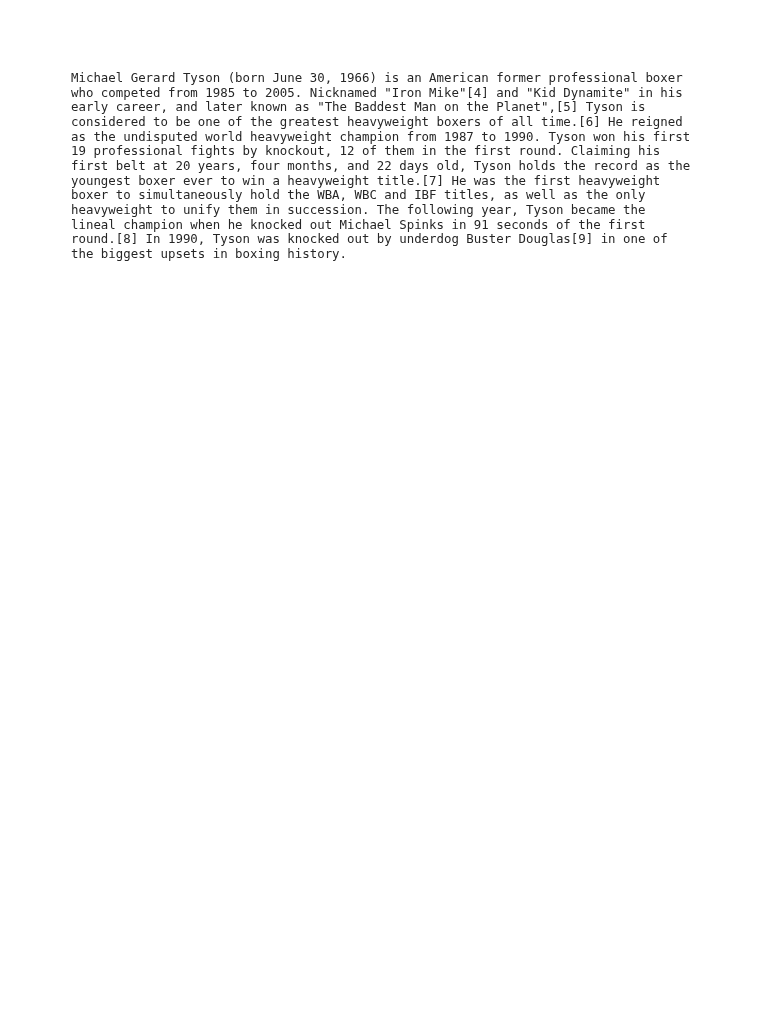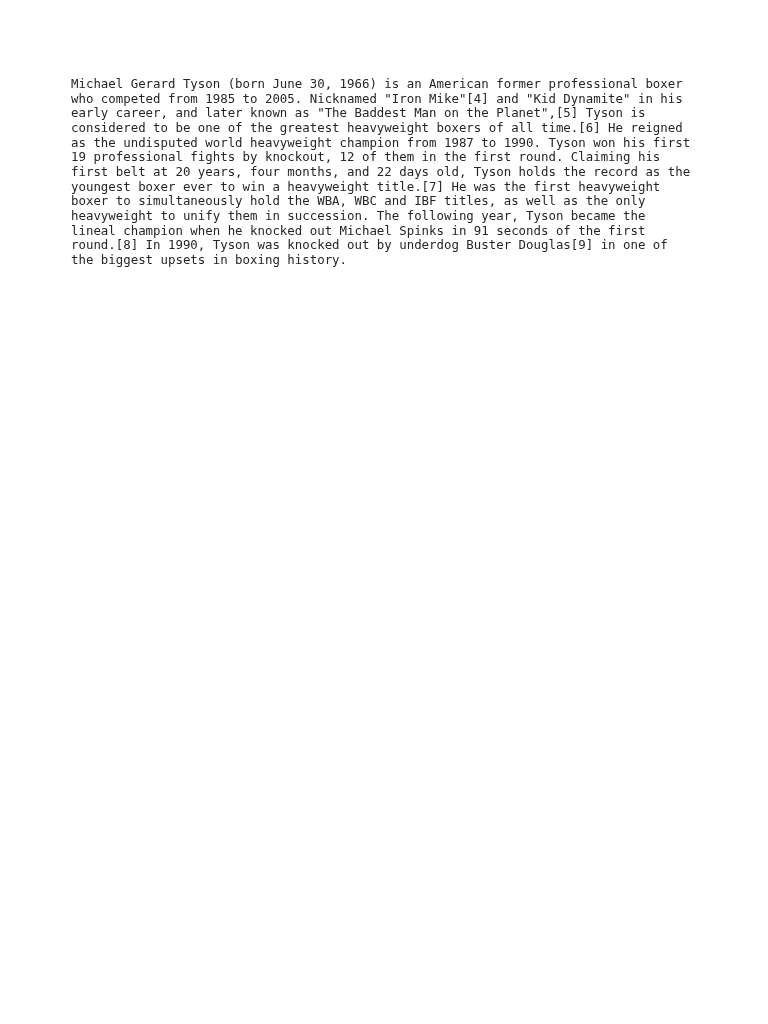--- a/index.html
+++ b/index.html
@@ -22,21 +22,20 @@
   .paragraph {
     position: absolute;
     left: 71px;
     top: 71px;
     width: 640px;
     font-size: 12.4px;
     line-height: 14.67px;
     color: #262626;
     white-space: pre;
     letter-spacing: 0;
-    margin-top: 6px;
   }
 </style>
 </head>
 <body>
 
 <div class="page">
   <div class="paragraph">Michael Gerard Tyson (born June 30, 1966) is an American former professional boxer
 who competed from 1985 to 2005. Nicknamed "Iron Mike"[4] and "Kid Dynamite" in his
 early career, and later known as "The Baddest Man on the Planet",[5] Tyson is
 considered to be one of the greatest heavyweight boxers of all time.[6] He reigned

